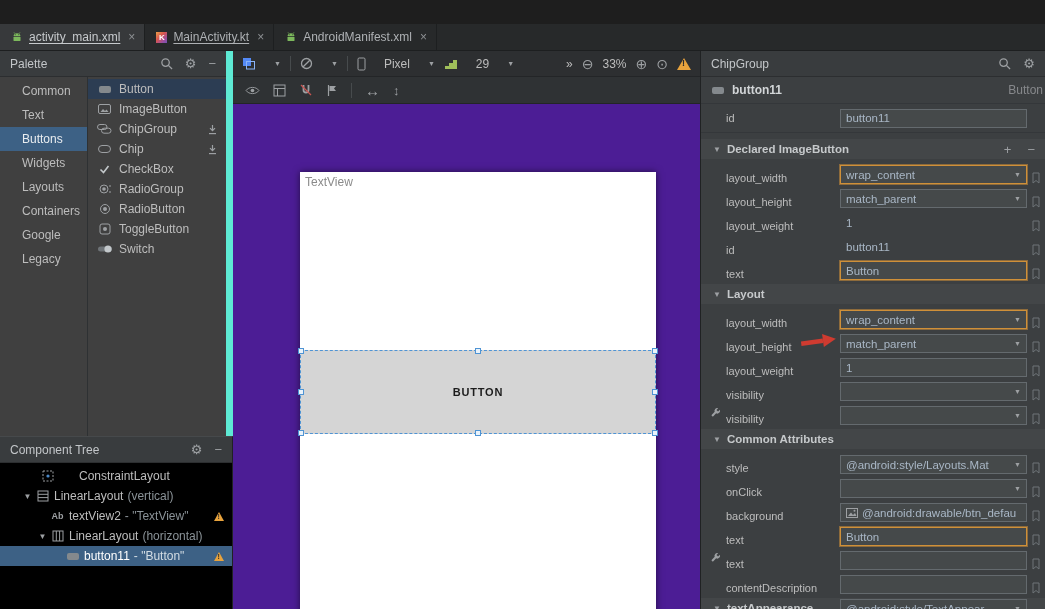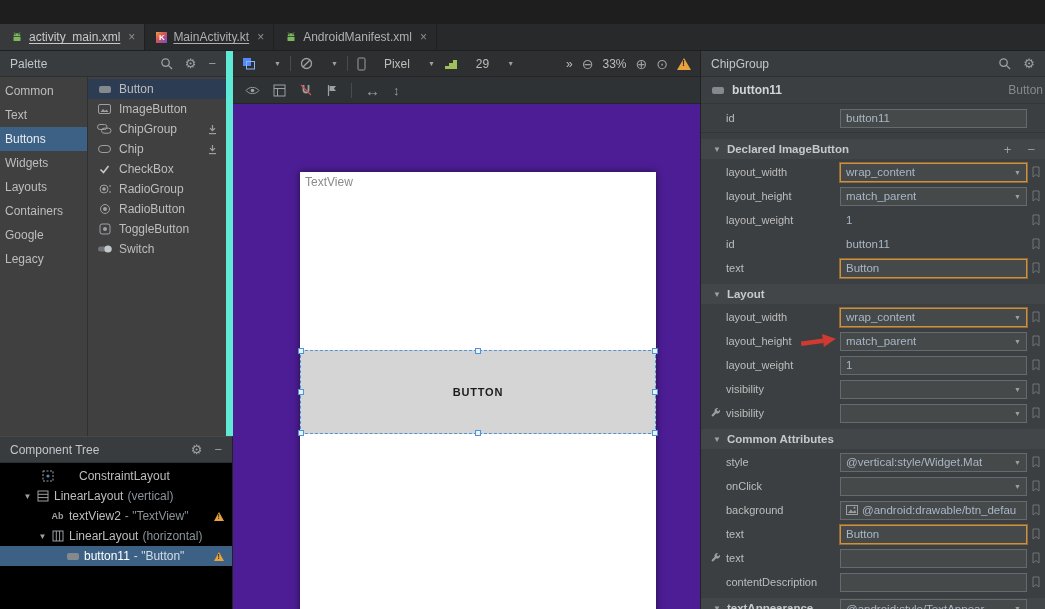--- a/index.html
+++ b/index.html
@@ -22,21 +22,21 @@
        background:linear-gradient(135deg,#e9a14a 0%,#d9564e 40%,#9d4e9e 75%,#6f52b5 100%)}
   
   .panel-header{height:26px;display:flex;align-items:center;padding:0 8px 0 10px;
        background:#393c3e;border-bottom:1px solid #2c2e30;color:#c3c6c9;box-sizing:border-box}
   .panel-header .hicons{margin-left:auto;display:flex;align-items:center;gap:12px;padding-right:2px}
   
   .palette{position:absolute;left:0;top:27px;width:233px;height:385px;background:#404040;
        border-right:7px solid #5eead4;box-sizing:border-box}
   .palette-body{display:flex;height:359px}
   .pal-cats{width:88px;border-right:1px solid #2e3133;padding-top:2px;box-sizing:border-box}
-  .pal-cat{height:24px;line-height:24px;padding-left:5px;color:#bdbdbd;cursor:default}
+  .pal-cat{height:24px;line-height:24px;padding-left:22px;color:#bdbdbd;cursor:default}
   .pal-cat.selected{background:var(--sel-blue);color:#e9edf0}
   .pal-comps{flex:1;padding-top:2px}
   .pal-comp{height:20px;display:flex;align-items:center;gap:6px;padding:0 8px;cursor:default}
   .pal-comp.selected{background:var(--dim-sel)}
   .pal-comp .wic{width:17px;display:inline-flex;justify-content:center}
   .ic.right{margin-left:auto}
   
   .tree-panel{position:absolute;left:0;top:412px;width:233px;height:197px;background:#000000;
        border-right:1px solid #202223;border-top:1px solid #46494b;box-sizing:border-box}
   .tree-body{padding-top:3px}
@@ -79,21 +79,21 @@
   .attr-widget-id{font-weight:700;color:#d2d5d7}
   .attr-widget-type{margin-left:auto;color:#87898c;white-space:nowrap;overflow:hidden}
   .attr-id-row{height:28px;display:flex;align-items:center;padding:0 4px 0 25px;
        border-bottom:1px solid #34373a;flex:none}
   .attr-scroll{flex:1;overflow:hidden;padding-top:2px}
   .asection{position:relative;height:20px;margin:4px 0 1px;background:#434648;display:flex;
        align-items:center;padding:0 10px 0 12px;font-weight:700;font-size:11.5px;color:#c6c9cb}
   .asection .tri{font-size:8px;color:#9da0a3;margin-right:6px;font-weight:400}
   .sec-controls{margin-left:auto;display:flex;gap:16px;align-items:center;font-weight:400}
   .asection .avalue{position:absolute;left:139px;top:1px;width:187px;font-weight:400}
-  .arow{height:24px;display:flex;align-items:center;padding:0 4px 0 25px;position:relative}
+  .arow{height:24px;display:flex;align-items:flex-end;padding:0 4px 0 25px;position:relative}
   .alabel{width:114px;font-size:11px;color:#bdbdbd;white-space:nowrap;overflow:hidden;flex:none}
   .avalue{width:187px;height:19px;background:#45494a;border:1px solid #646a6e;display:flex;
        align-items:center;gap:4px;padding:0 5px;font-size:11.5px;color:#a9b7c6;box-sizing:border-box;flex:none}
   .avalue .vtext{white-space:nowrap;overflow:hidden;flex:1}
   .avalue .caret{margin-left:3px}
   .avalue.plain{background:transparent;border-color:transparent}
   .avalue.highlight{border:1px solid var(--hl-orange);box-shadow:0 0 0 1px rgba(207,144,57,.55)}
   .arow .wrench-abs{position:absolute;left:9px;top:6px}
   .bmk{margin-left:5px}
   .red-arrow{position:absolute;left:100px;top:4px;width:36px;height:16px;z-index:5}
@@ -650,21 +650,21 @@
             </svg>
           </span>
         </div>
         <div class="asection">
           <span class="tri">▼</span>
           <span class="sec-title">Common Attributes</span>
         </div>
         <div class="arow">
           <span class="alabel">style</span>
           <div class="avalue dropdown">
-            <span class="vtext">@vertical:style/Widget.Mat</span>
+            <span class="vtext">@android:style/Layouts.Mat</span>
             <span class="caret">▼</span>
           </div>
           <span class="ic bmk">
             <svg width="8" height="12" viewBox="0 0 8 12">
               <path d="M1 1h6v10L4 8.5 1 11z" fill="none" stroke="#6e7478"></path>
             </svg>
           </span>
         </div>
         <div class="arow">
           <span class="alabel">onClick</span>

